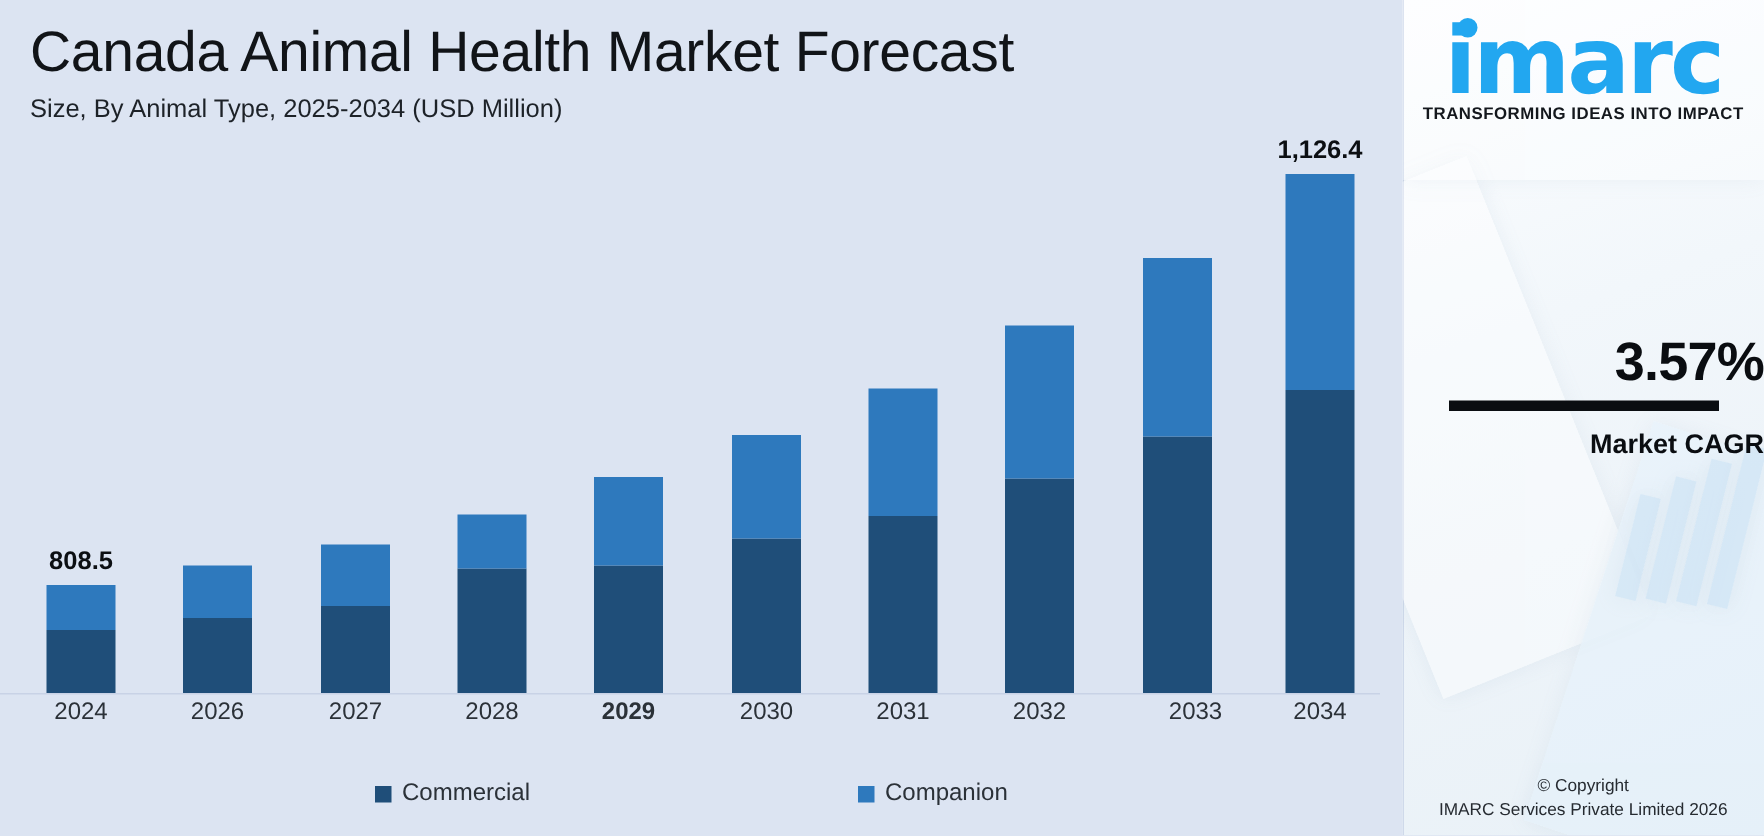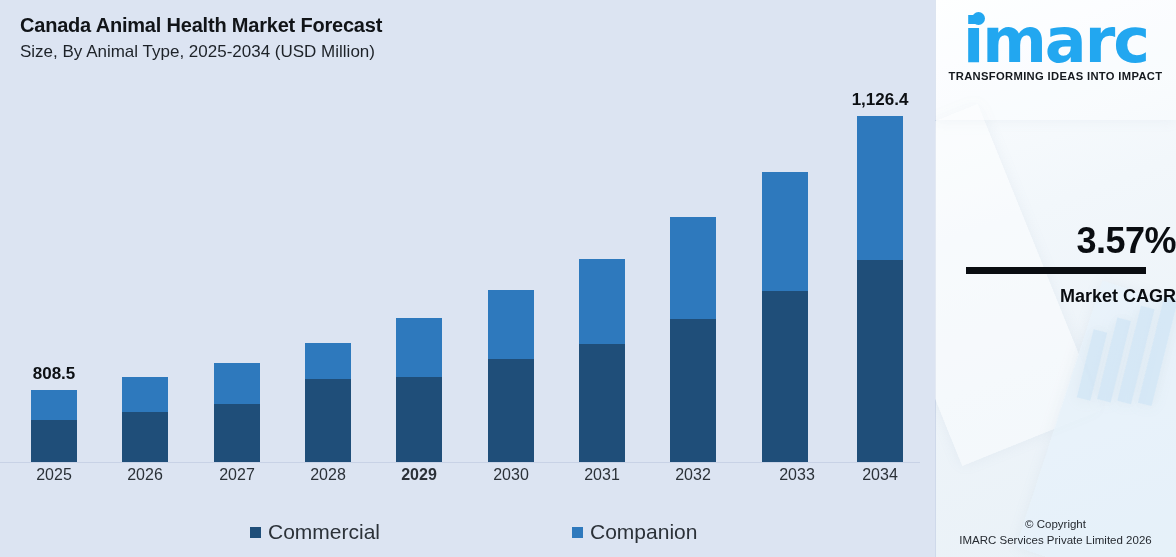--- a/index.html
+++ b/index.html
@@ -21,21 +21,21 @@
   
   .chart-panel{
     position:relative;
     width:935px;height:557px;
     background:#dce4f2;
     flex:0 0 935px;
   }
 
   .titles{position:absolute;left:20px;top:14px;}
   .chart-title{
-    font-size:20px;font-weight:bold;color:#111418;
+    font-size:38px;font-weight:normal;color:#111418;
     letter-spacing:-0.2px;line-height:1.12;margin:0;
     white-space:nowrap;
   }
   .chart-subtitle{
     font-size:17px;font-weight:400;color:#1d2228;
     margin:6px 0 0 0;line-height:1.15;white-space:nowrap;
   }
 
   
   .plot{
@@ -72,21 +72,21 @@
     position:absolute;top:0;width:46px;
     text-align:center;font-size:16px;color:#2b3138;
   }
 
   
   .legend{
     position:absolute;left:0;top:520px;width:935px;height:30px;
   }
   .legend-item{
     position:absolute;top:0;display:flex;align-items:center;gap:7px;
-    font-size:21px;color:#2b3138;white-space:nowrap;
+    font-size:16px;color:#2b3138;white-space:nowrap;
   }
   .legend-swatch{
     width:11px;height:11px;display:inline-block;flex:0 0 11px;
   }
 
   
   .brand-panel{
     position:relative;
     width:241px;height:557px;flex:0 0 241px;
     background:linear-gradient(160deg,#fdfeff 0%,#f2f7fb 38%,#eef4f9 62%,#e9f1f7 100%);
@@ -191,21 +191,21 @@
           <div class="bar-group" title="2034: 1126.4" style="left: 857px; height: 346px;">
             <div class="seg seg-commercial" title="Commercial 2034: 657.7" style="height: 202px; background: rgb(31, 78, 121);"></div>
             <div class="seg seg-companion" title="Companion 2034: 468.7" style="height: 144px; bottom: 202px; background: rgb(46, 121, 189);"></div>
             <div class="bar-value" style="bottom: 352px; margin-top: 33px;">1,126.4</div>
           </div>
         </div>
       <div class="baseline"></div>
     </div>
 
     <div class="xaxis" id="xaxis-layer">
-        <div class="xtick" style="left: 31px; width: 46px;">2025</div>
+        <div class="xtick" style="left: 31px; width: 46px;">2024</div>
         <div class="xtick" style="left: 122px; width: 46px;">2026</div>
         <div class="xtick" style="left: 214px; width: 46px;">2027</div>
         <div class="xtick" style="left: 305px; width: 46px;">2028</div>
         <div class="xtick" style="left: 396px; width: 46px; font-weight: bold;">2029</div>
         <div class="xtick" style="left: 488px; width: 46px;">2030</div>
         <div class="xtick" style="left: 579px; width: 46px;">2031</div>
         <div class="xtick" style="left: 670px; width: 46px;">2032</div>
         <div class="xtick" style="left: 762px; width: 46px; margin-left: 12px;">2033</div>
         <div class="xtick" style="left: 857px; width: 46px;">2034</div>
       </div>

